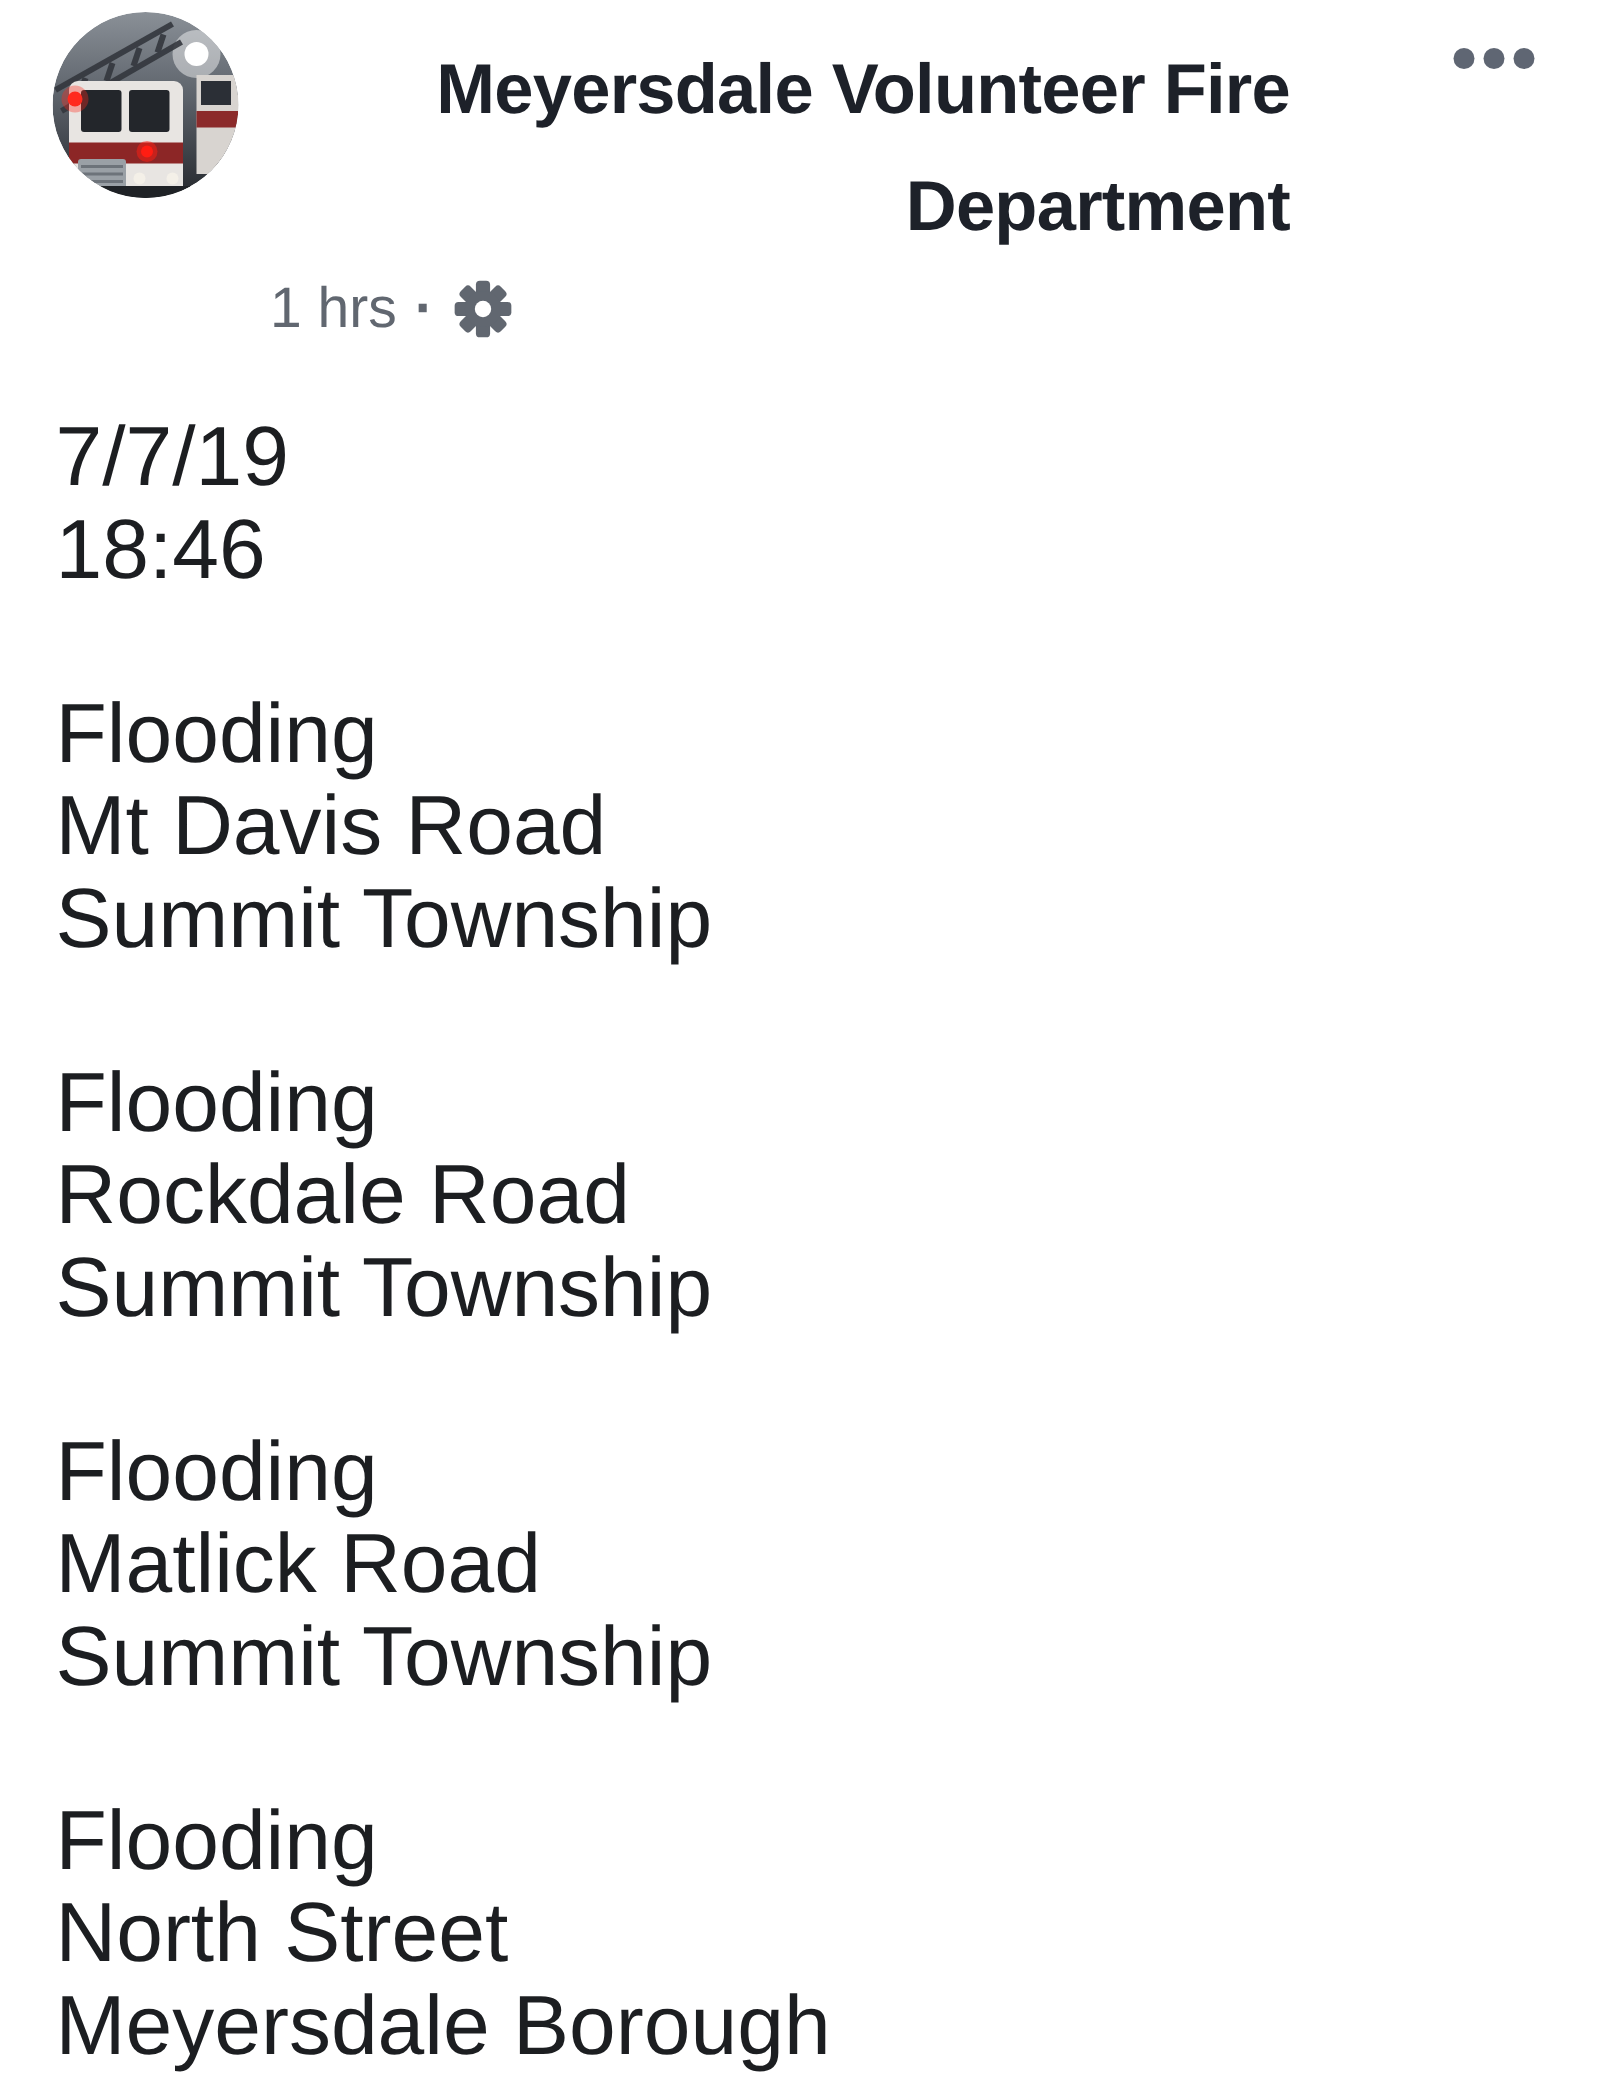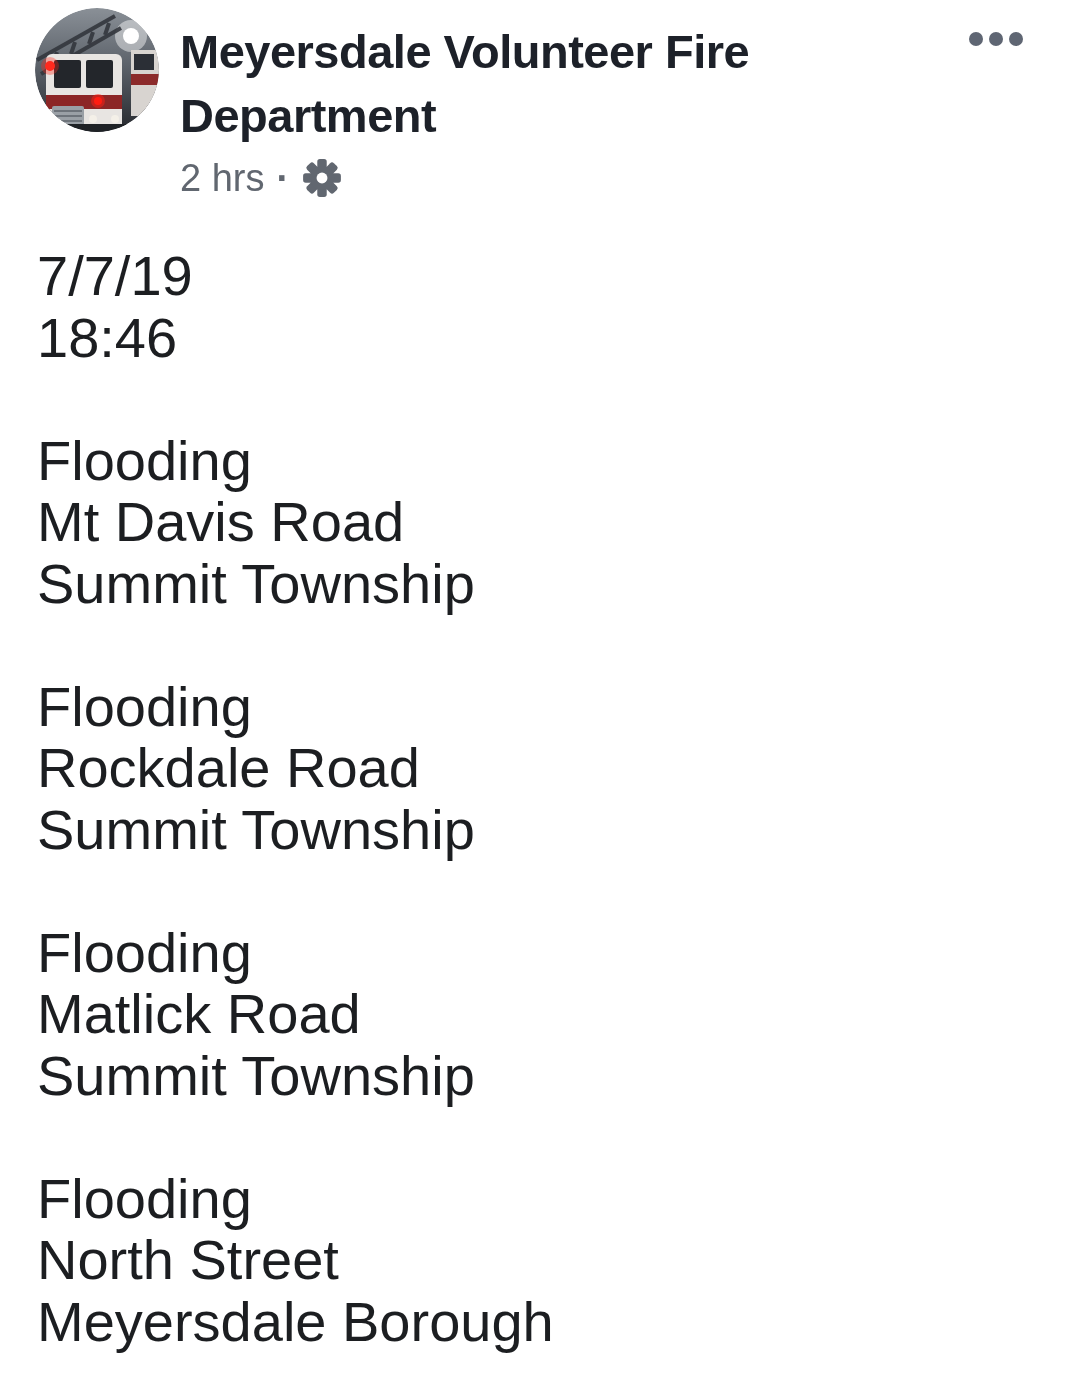--- a/index.html
+++ b/index.html
@@ -25,25 +25,26 @@
     flex-shrink: 0;
     cursor: pointer;
   }
   .avatar svg { display: block; width: 124px; height: 124px; }
 
   .header-info { margin-left: 21px; padding-top: 12px; min-width: 0; }
   .page-name {
     margin: 0;
     max-width: 680px;
     font-size: 47px;
-    line-height: 64px;
+    line-height: 78px;
     font-weight: 700;
     letter-spacing: -0.5px;
     color: #1d2129;
     cursor: pointer;
+    text-align: right;
   }
   .meta {
     display: flex;
     align-items: center;
     margin-top: 9px;
     color: #616770;
     font-size: 38px;
     line-height: 42px;
   }
   .meta .timestamp { cursor: pointer; }
@@ -141,21 +142,21 @@
           <circle cx="80" cy="111" r="4" fill="#f4f0e8"></circle>
 
           <rect x="0" y="116" width="124" height="10" fill="#1f2226"></rect>
         </g>
       </svg>
     </div>
 
     <div class="header-info">
       <h2 class="page-name">Meyersdale Volunteer Fire Department</h2>
       <div class="meta">
-        <span class="timestamp">2 hrs</span>
+        <span class="timestamp">1 hrs</span>
         <span class="sep">·</span>
         <span class="gear-wrap">
           <svg width="42" height="42" viewBox="0 0 40 40" aria-hidden="true">
             <g fill="#616770">
               <g transform="rotate(0 20 20)">
                   <rect x="15.5" y="2" width="9" height="36" rx="2.5"></rect>
                 </g>
               <g transform="rotate(45 20 20)">
                   <rect x="15.5" y="2" width="9" height="36" rx="2.5"></rect>
                 </g>

